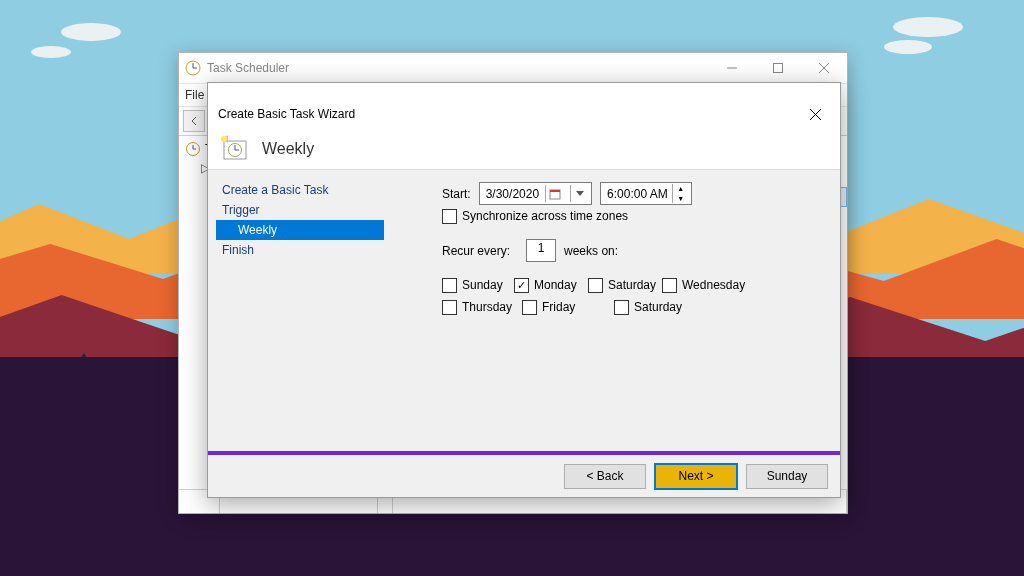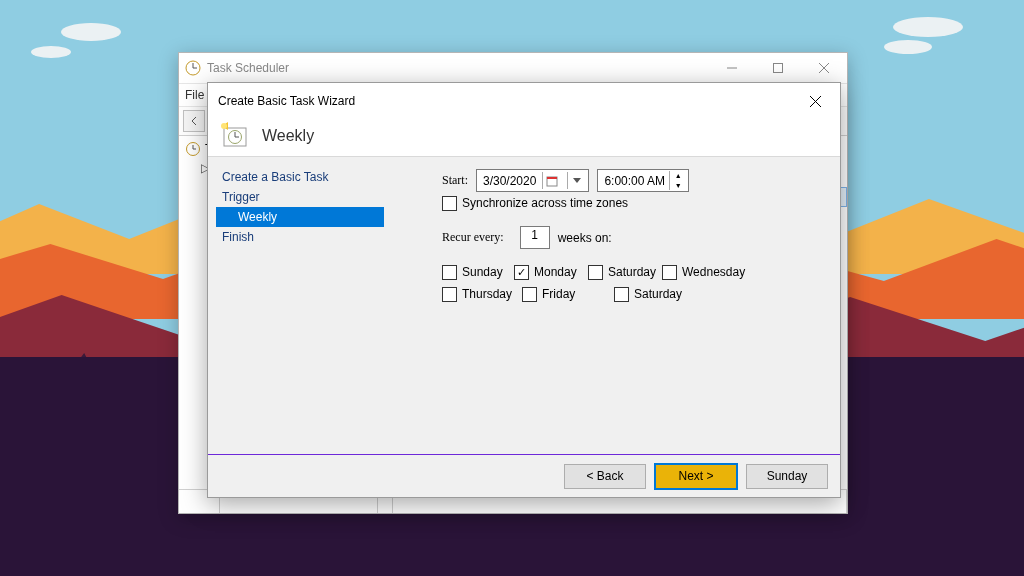--- a/index.html
+++ b/index.html
@@ -69,21 +69,21 @@
   .wizard {
     position:absolute;
     left:207px; top:82px;
     width:632px; height:414px;
     background:#fff;
     border:1px solid #9a9a9a;
     box-shadow: 0 6px 24px rgba(0,0,0,0.35);
     display:flex; flex-direction:column;
   }
   .wizard-titlebar {
-    height:30px; display:flex; align-items:center; padding:3px 4px 0 10px;
+    height:30px; display:flex; align-items:center; padding:16px 4px 0 10px;
   }
   .wizard-titlebar .close { margin-left:auto; width:42px; height:28px; display:flex; align-items:center; justify-content:center; }
   .wizard-header {
     height:40px; display:flex; align-items:center; padding-left:10px; gap:12px;
     border-bottom:1px solid #d9d9d9;
   }
   .wizard-header .hicon { width:32px; height:32px; position:relative; }
   .wizard-header .title { font-size:16px; color:#333; }
   .wizard-body {
     flex:1; display:flex; background:#f0f0f0;gap:48px;
@@ -91,39 +91,39 @@
   .wizard-side {
     width:168px; padding:10px 0 0 8px;
   }
   .step { padding:3px 6px; color:#1a3e7a; }
   .step.sub { padding-left:22px; }
   .step.selected { background:#0078d7; color:#fff; }
   .wizard-main {
     flex:1; padding:12px 14px 0 10px; color:#000;
   }
   .row { display:flex; align-items:center; margin-bottom:12px; flex-wrap:wrap; }
-  .lbl { margin-right:8px;font-family:Liberation Serif, serif; }
+  .lbl { margin-right:8px; }
   .date-field, .time-field {
     height:21px; background:#fff; border:1px solid #7a7a7a;
     display:flex; align-items:center; padding:0 2px 0 6px;
     margin-right:8px;
   }
   .date-field .dd { width:18px; height:17px; border-left:1px solid #aaa; margin-left:6px; display:flex; align-items:center; justify-content:center; }
   .time-field .spin { width:16px; height:19px; border-left:1px solid #aaa; display:flex; flex-direction:column; margin-left:4px; }
   .time-field .spin div { flex:1; display:flex; align-items:center; justify-content:center; font-size:7px; line-height:1; }
   .cb { width:13px; height:13px; border:1px solid #333; display:inline-flex; align-items:center; justify-content:center; margin-right:5px; background:#fff; flex-shrink:0; }
   .cb.checked::after { content:"✓"; font-size:11px; line-height:1; }
   .num-field { width:28px; height:19px; border:1px solid #7a7a7a; background:#fff; text-align:center; padding:1px 0; margin:0 8px; }
   .days { display:flex; flex-wrap:wrap; gap:0; }
   .day { display:flex; align-items:center; height:22px; }
   .day:nth-child(1){width:72px} .day:nth-child(2){width:74px} .day:nth-child(3){width:74px} .day:nth-child(4){width:102px}
   .day:nth-child(5){width:80px} .day:nth-child(6){width:92px} .day:nth-child(7){width:80px}
 
   .wizard-footer {
-    height:42px; border-top:1px solid #6d28d9; background:#f0f0f0;
+    height:42px; border-top:4px solid #6d28d9; background:#f0f0f0;
     display:flex; align-items:center; justify-content:flex-end; padding-right:12px; gap:8px;
   }
   .wbtn {
     width:80px; height:23px; background:#e1e1e1; border:1px solid #adadad;
     display:flex; align-items:center; justify-content:center;
   }
   .wbtn.primary { border:2px solid #0078d7; background:#eab308; height:23px; }
 
   svg { display:block; }
 </style>

